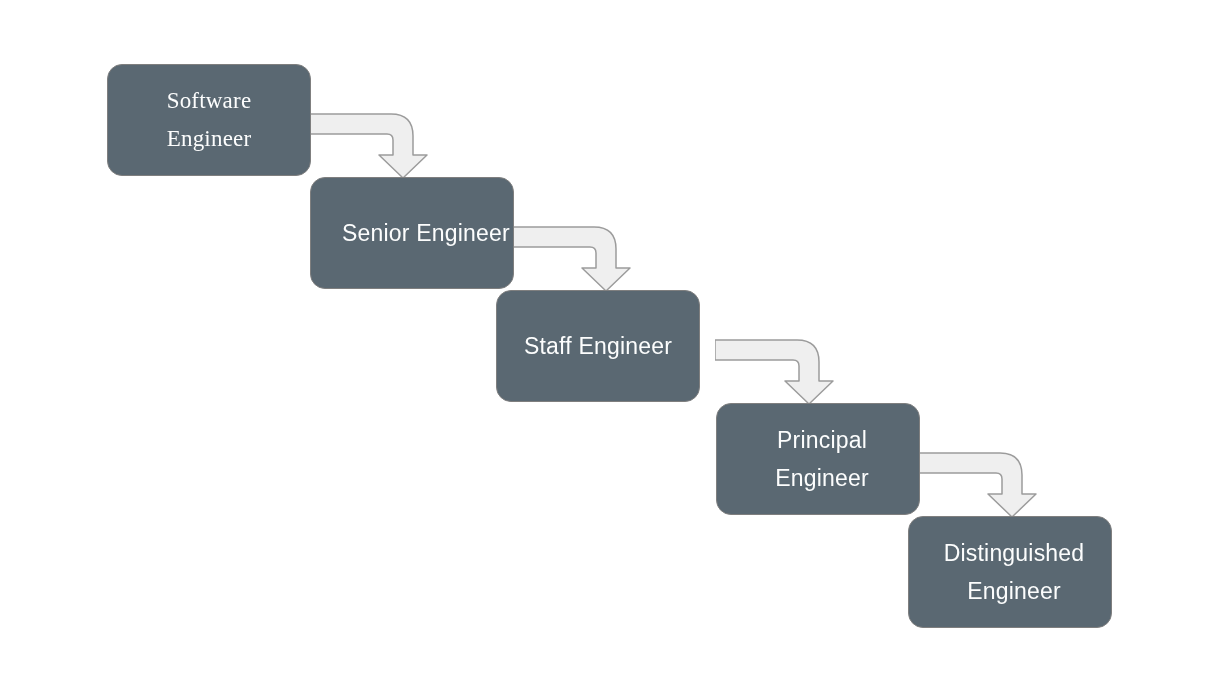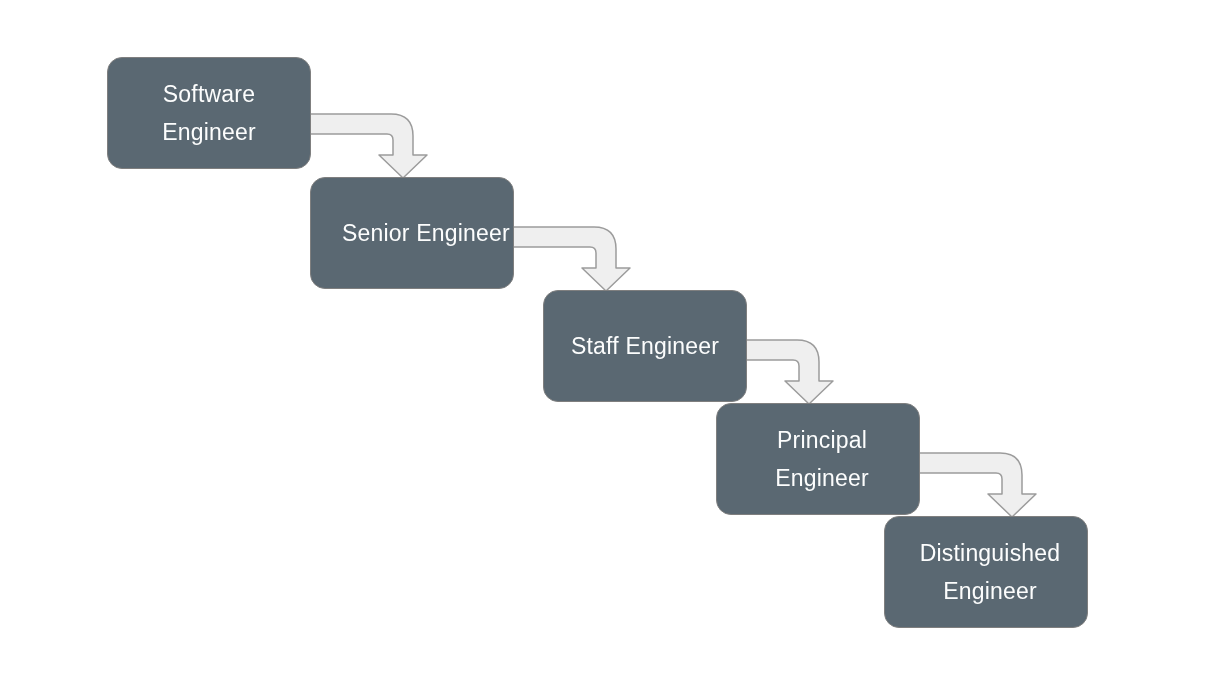--- a/index.html
+++ b/index.html
@@ -58,33 +58,33 @@
   <svg class="connector" style="left:512px; top:225px;" viewBox="0 0 130 70" aria-hidden="true">
     <path d="M 0 2 L 82 2 Q 104 2 104 24 L 104 43 L 118 43 L 94 66 L 70 43 L 84 43 L 84 28 Q 84 22 78 22 L 0 22 Z"></path>
   </svg>
   <svg class="connector" style="left:715px; top:338px;" viewBox="0 0 130 70" aria-hidden="true">
     <path d="M 0 2 L 82 2 Q 104 2 104 24 L 104 43 L 118 43 L 94 66 L 70 43 L 84 43 L 84 28 Q 84 22 78 22 L 0 22 Z"></path>
   </svg>
   <svg class="connector" style="left:918px; top:451px;" viewBox="0 0 130 70" aria-hidden="true">
     <path d="M 0 2 L 82 2 Q 104 2 104 24 L 104 43 L 118 43 L 94 66 L 70 43 L 84 43 L 84 28 Q 84 22 78 22 L 0 22 Z"></path>
   </svg>
 
-  <div class="node" style="left:107px; top:57px;">
+  <div class="node" style="left:107px; top:64px;font-family:Liberation Serif, serif;">
     <span class="label">Software Engineer</span>
   </div>
 
   <div class="node" style="left:310px; top:177px;padding-left:28px;">
     <span class="label">Senior Engineer</span>
   </div>
 
-  <div class="node" style="left:543px; top:290px;">
+  <div class="node" style="left:496px; top:290px;">
     <span class="label">Staff Engineer</span>
   </div>
 
   <div class="node" style="left:716px; top:403px;padding-left:8px;">
     <span class="label">Principal Engineer</span>
   </div>
 
-  <div class="node" style="left:884px; top:516px;padding-left:8px;">
+  <div class="node" style="left:908px; top:516px;padding-left:8px;">
     <span class="label">Distinguished Engineer</span>
   </div>
 
 </div>
 
 </body></html>

